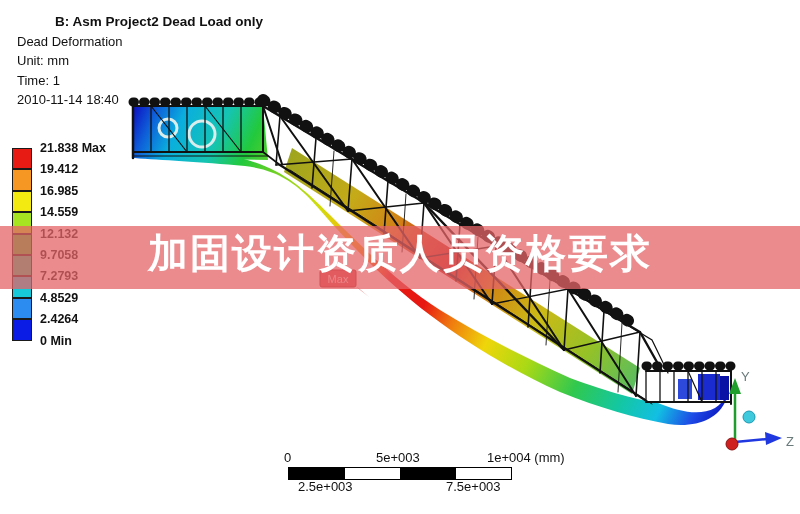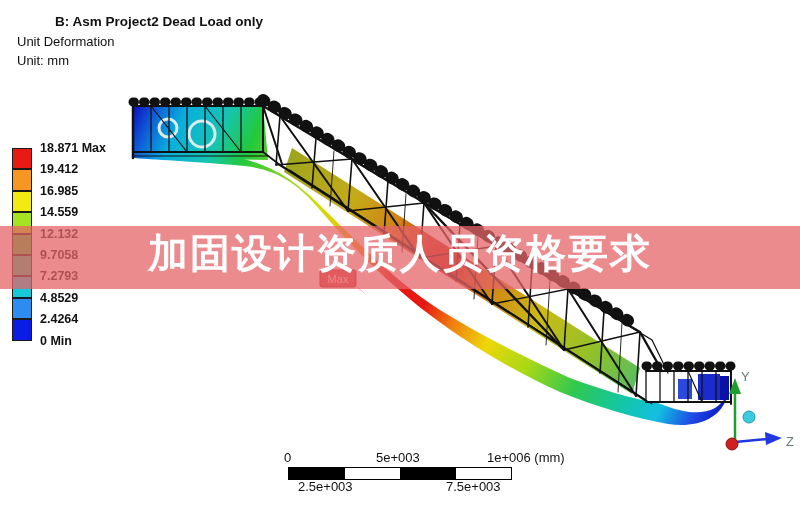--- a/index.html
+++ b/index.html
@@ -33,36 +33,38 @@
   .sb-black{background:#000;}
   .sb-white{background:#fff;}
 </style>
 </head>
 <body>
 
 <div class="stage">
 
   <div class="info">
     <div class="title">B: Asm Project2 Dead Load only</div>
-    <div>Unit Deformation</div>
+    <div>Dead Deformation</div>
     <div>Unit: mm</div>
+    <div>Time: 1</div>
+    <div>2010-11-14 18:40</div>
   </div>
 
   <div class="legend">
     <div class="swatch" style="top: 148px; background-color: rgb(231, 26, 20);"></div>
     <div class="swatch" style="top: 169.4px; background-color: rgb(245, 151, 34);"></div>
     <div class="swatch" style="top: 190.8px; background-color: rgb(242, 234, 16);"></div>
     <div class="swatch" style="top: 212.2px; background-color: rgb(166, 227, 33);"></div>
     <div class="swatch" style="top: 233.6px; background-color: rgb(53, 201, 58);"></div>
     <div class="swatch" style="top: 255px; background-color: rgb(31, 203, 140);"></div>
     <div class="swatch" style="top: 276.4px; background-color: rgb(22, 200, 216);"></div>
     <div class="swatch" style="top: 297.8px; background-color: rgb(45, 140, 240);"></div>
     <div class="swatch" style="top: 319.2px; background-color: rgb(11, 28, 228);"></div>
 
-    <div class="lab" style="top:141px">18.871 Max</div>
+    <div class="lab" style="top:141px">21.838 Max</div>
     <div class="lab" style="top:162.4px">19.412</div>
     <div class="lab" style="top:183.8px">16.985</div>
     <div class="lab" style="top:205.2px">14.559</div>
     <div class="lab" style="top:226.6px">12.132</div>
     <div class="lab" style="top:248px">9.7058</div>
     <div class="lab" style="top:269.4px">7.2793</div>
     <div class="lab" style="top:290.8px">4.8529</div>
     <div class="lab" style="top:312.2px">2.4264</div>
     <div class="lab" style="top:333.6px">0 Min</div>
   </div>
@@ -214,21 +216,21 @@
       <circle cx="732" cy="444" r="6" fill="#cf1f1f" stroke="#8e1212" stroke-width="1"></circle>
       <circle cx="749" cy="417" r="6" fill="#3fc9dc" stroke="#1899b4" stroke-width="1"></circle>
       <text x="741" y="381" font-size="13" fill="#6a7a7a">Y</text>
       <text x="786" y="446" font-size="13" fill="#6a7a7a">Z</text>
     </g>
   </svg>
 
   <div class="scalebar">
     <div class="sb-toplab" style="left:284px;">0</div>
     <div class="sb-toplab" style="left:376px;">5e+003</div>
-    <div class="sb-toplab" style="left:487px;">1e+006 (mm)</div>
+    <div class="sb-toplab" style="left:487px;">1e+004 (mm)</div>
     <div class="sb-bar">
       <div class="sb-seg sb-black"></div>
       <div class="sb-seg sb-white"></div>
       <div class="sb-seg sb-black"></div>
       <div class="sb-seg sb-white"></div>
     </div>
     <div class="sb-botlab" style="left:298px;">2.5e+003</div>
     <div class="sb-botlab" style="left:426px;margin-left:20px;">7.5e+003</div>
   </div>
 

